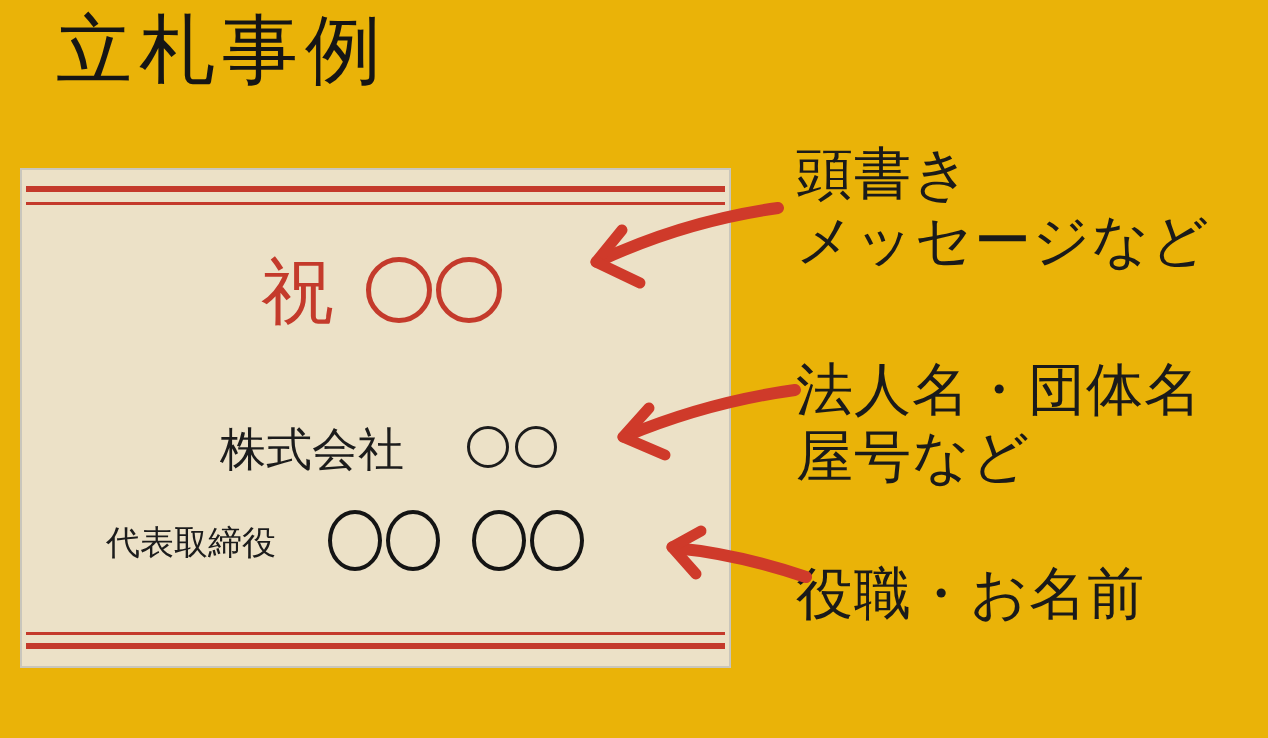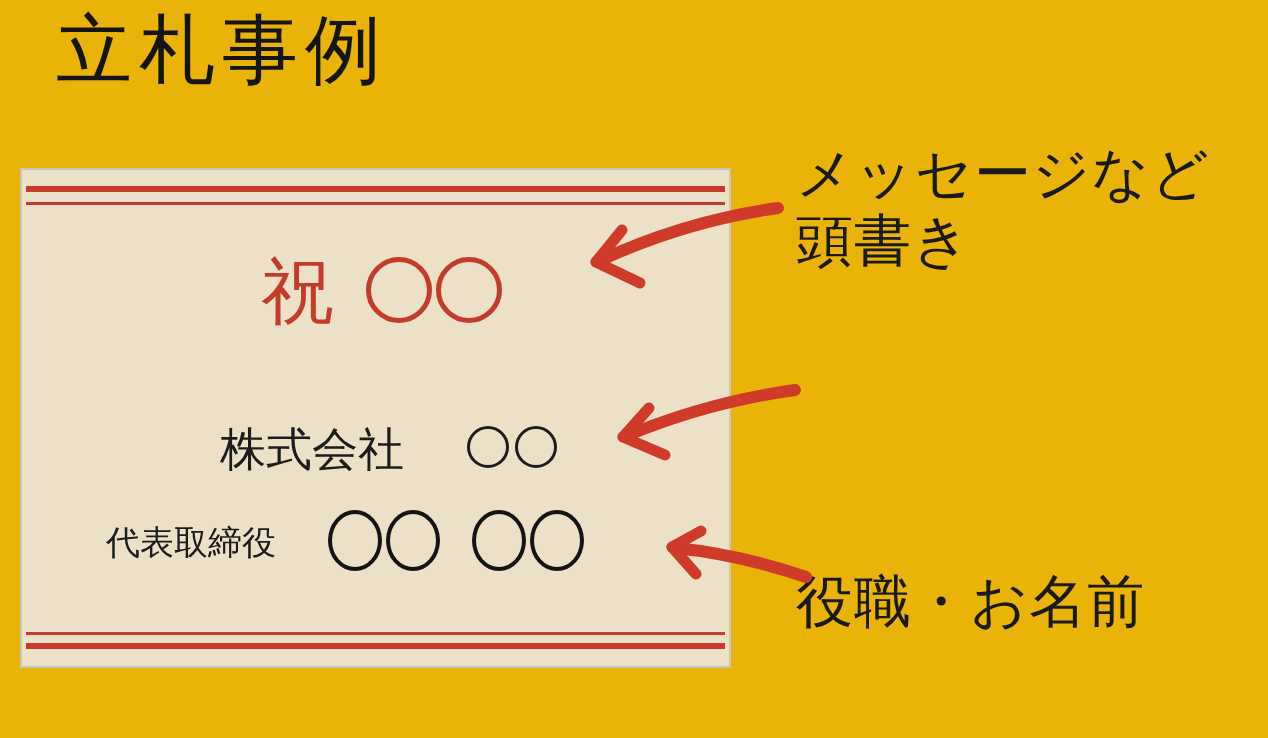--- a/index.html
+++ b/index.html
@@ -56,21 +56,21 @@
   
   .note{
     position:absolute;left:796px;
     font-size:57px;line-height:67px;
     letter-spacing:1px;
     color:#1a1a1a;
     white-space:nowrap;
   }
   .note-1{top:140px;}
   .note-2{top:356px;}
-  .note-3{top:560px;margin-top:8px;}
+  .note-3{top:560px;}
 
   
   .arrows{position:absolute;left:0;top:0;width:1268px;height:738px;pointer-events:none;}
 </style>
 </head>
 <body>
 
 <div class="canvas">
 
   <div class="page-title">立札事例</div>
@@ -91,22 +91,26 @@
       <span><span class="circle"></span><span class="circle"></span><span class="circle-gap"></span><span class="circle"></span><span class="circle"></span></span>
     </div>
 
     <div class="card-row company-row">
       <span class="company-label serif">株式会社</span>
       <span><span class="circle"></span><span class="circle"></span></span>
     </div>
   </div>
 
   <div class="note note-1">
+    <div>頭書き</div>
     <div>メッセージなど</div>
-    <div>頭書き</div>
+  </div>
+  <div class="note note-2">
+    <div>法人名・団体名</div>
+    <div>屋号など</div>
   </div>
   <div class="note note-3">
     <div>役職・お名前</div>
   </div>
 
   <svg class="arrows" viewBox="0 0 1268 738">
     <g stroke="#cf3a2a" fill="none" stroke-linecap="round" stroke-linejoin="round">
       <path d="M778 208 Q685 221 599 261" stroke-width="12"></path>
       <path d="M596 262 L622 230" stroke-width="11"></path>
       <path d="M596 262 L640 283" stroke-width="11"></path>

